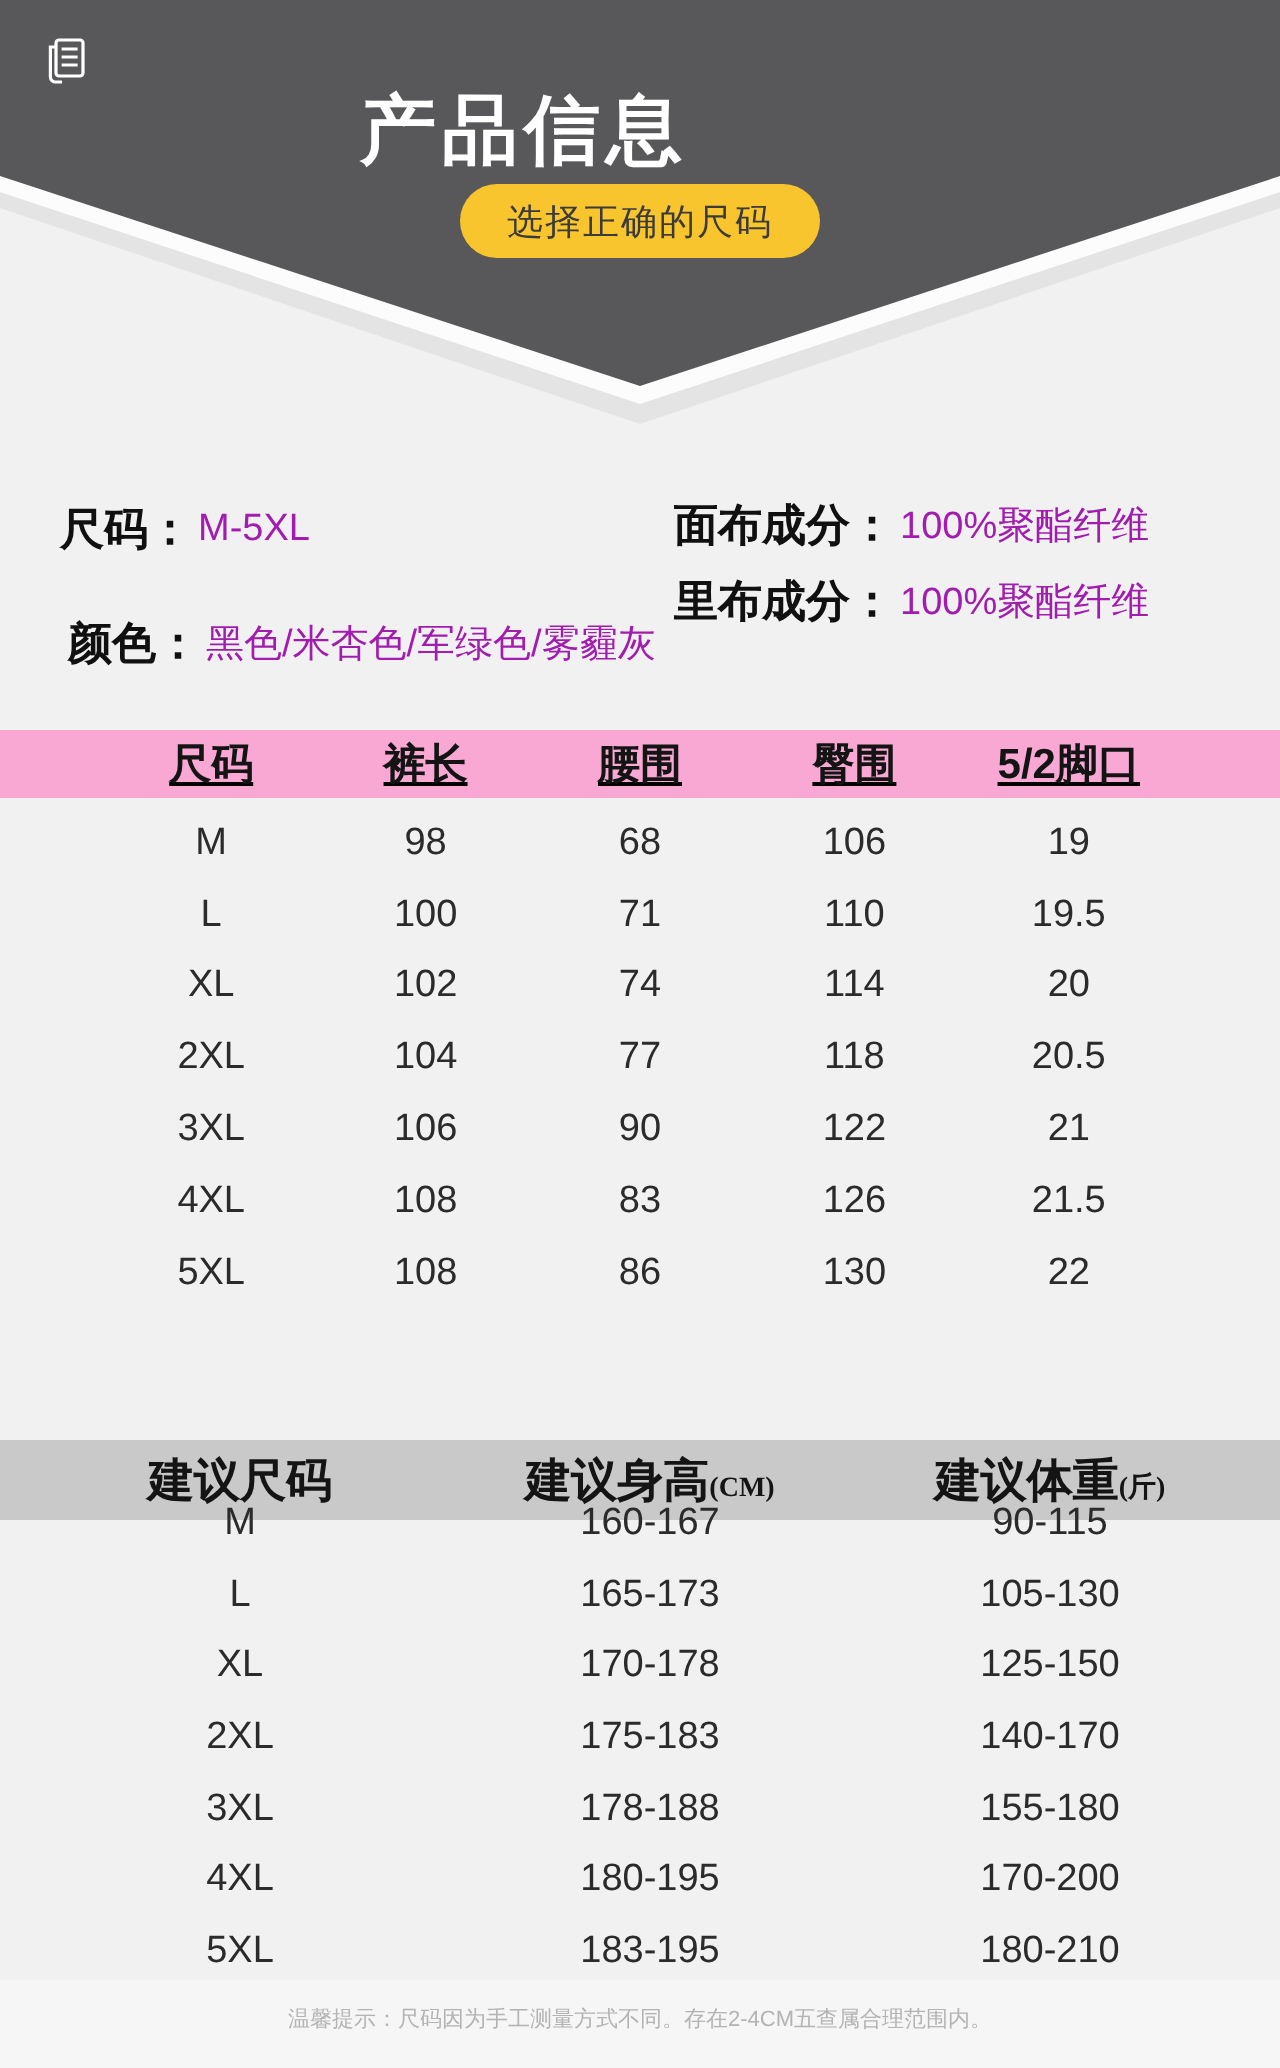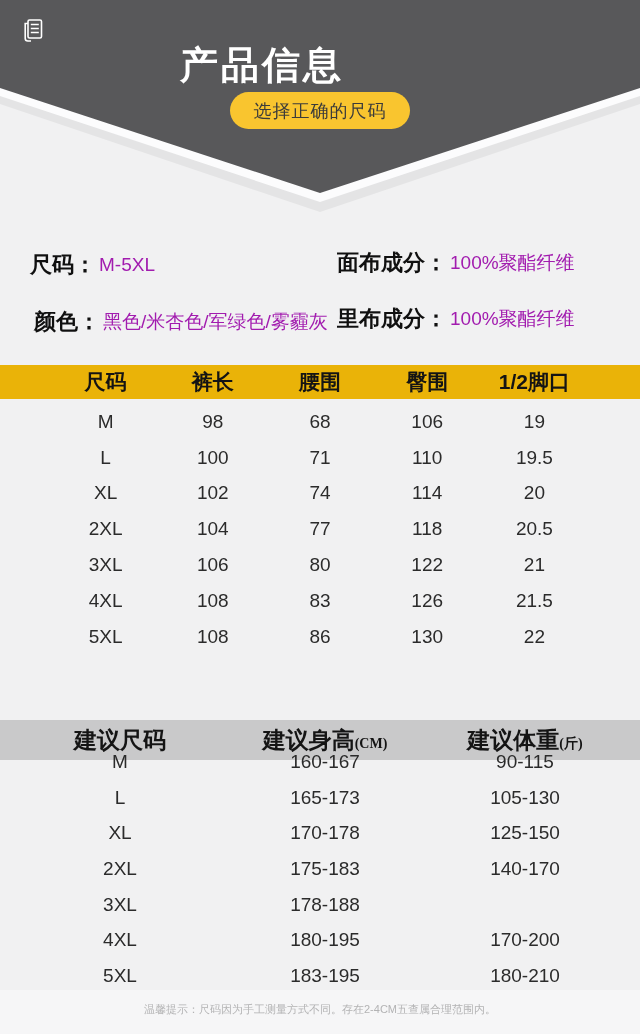--- a/index.html
+++ b/index.html
@@ -30,26 +30,26 @@
     border-radius:19px;background:#f9c52f;color:#3b3b3b;font-size:18px;
     display:flex;align-items:center;justify-content:center;letter-spacing:1px;
   }
   
   .info-pair{position:absolute;display:flex;align-items:center;white-space:nowrap;justify-content:flex-end;}
   .info-label{font-size:22px;font-weight:bold;color:#101010;}
   .info-value{font-size:19px;color:#a21caf;margin-left:3px;}
   .p1{left:30px;top:250px;}
   .p2{left:337px;top:248px;}
   .p3{left:34px;top:287px;margin-top:20px;}
-  .p4{left:337px;top:304px;}
+  .p4{left:337px;top:286px;}
   
   .t1-header{
-    position:absolute;top:365px;left:0;width:640px;height:34px;background:#eab308;
+    position:absolute;top:365px;left:0;width:640px;height:34px;background:#f9a8d4;
     display:grid;grid-template-columns:repeat(5,1fr);align-items:center;
-    padding:0 52px;box-sizing:border-box;
+    padding:0 52px;box-sizing:border-box;text-decoration:underline;
   }
   .t1-header .th{text-align:center;font-size:21px;font-weight:bold;color:#141414;}
   .t1-body{position:absolute;top:404px;left:0;width:640px;}
   .t1-row{
     height:35.8px;display:grid;grid-template-columns:repeat(5,1fr);
     align-items:center;padding:0 52px;box-sizing:border-box;
   }
   .t1-row .td{text-align:center;font-size:19px;color:#2b2b2b;}
   
   .t2-header{
@@ -109,21 +109,21 @@
   <div class="info-pair p4">
     <span class="info-label">里布成分：</span>
     <span class="info-value">100%聚酯纤维</span>
   </div>
 
   <div class="t1-header">
     <span class="th">尺码</span>
     <span class="th">裤长</span>
     <span class="th">腰围</span>
     <span class="th">臀围</span>
-    <span class="th">1/2脚口</span>
+    <span class="th">5/2脚口</span>
   </div>
   <div class="t1-body">
     <div class="t1-row">
       <span class="td">M</span>
       <span class="td">98</span>
       <span class="td">68</span>
       <span class="td">106</span>
       <span class="td">19</span>
     </div>
     <div class="t1-row">
@@ -143,21 +143,21 @@
     <div class="t1-row">
       <span class="td">2XL</span>
       <span class="td">104</span>
       <span class="td">77</span>
       <span class="td">118</span>
       <span class="td">20.5</span>
     </div>
     <div class="t1-row">
       <span class="td">3XL</span>
       <span class="td">106</span>
-      <span class="td">80</span>
+      <span class="td">90</span>
       <span class="td">122</span>
       <span class="td">21</span>
     </div>
     <div class="t1-row">
       <span class="td">4XL</span>
       <span class="td">108</span>
       <span class="td">83</span>
       <span class="td">126</span>
       <span class="td">21.5</span>
     </div>
@@ -198,20 +198,21 @@
       <span class="td">125-150</span>
     </div>
     <div class="t2-row">
       <span class="td">2XL</span>
       <span class="td">175-183</span>
       <span class="td">140-170</span>
     </div>
     <div class="t2-row">
       <span class="td">3XL</span>
       <span class="td">178-188</span>
+      <span class="td">155-180</span>
     </div>
     <div class="t2-row">
       <span class="td">4XL</span>
       <span class="td">180-195</span>
       <span class="td">170-200</span>
     </div>
     <div class="t2-row">
       <span class="td">5XL</span>
       <span class="td">183-195</span>
       <span class="td">180-210</span>

